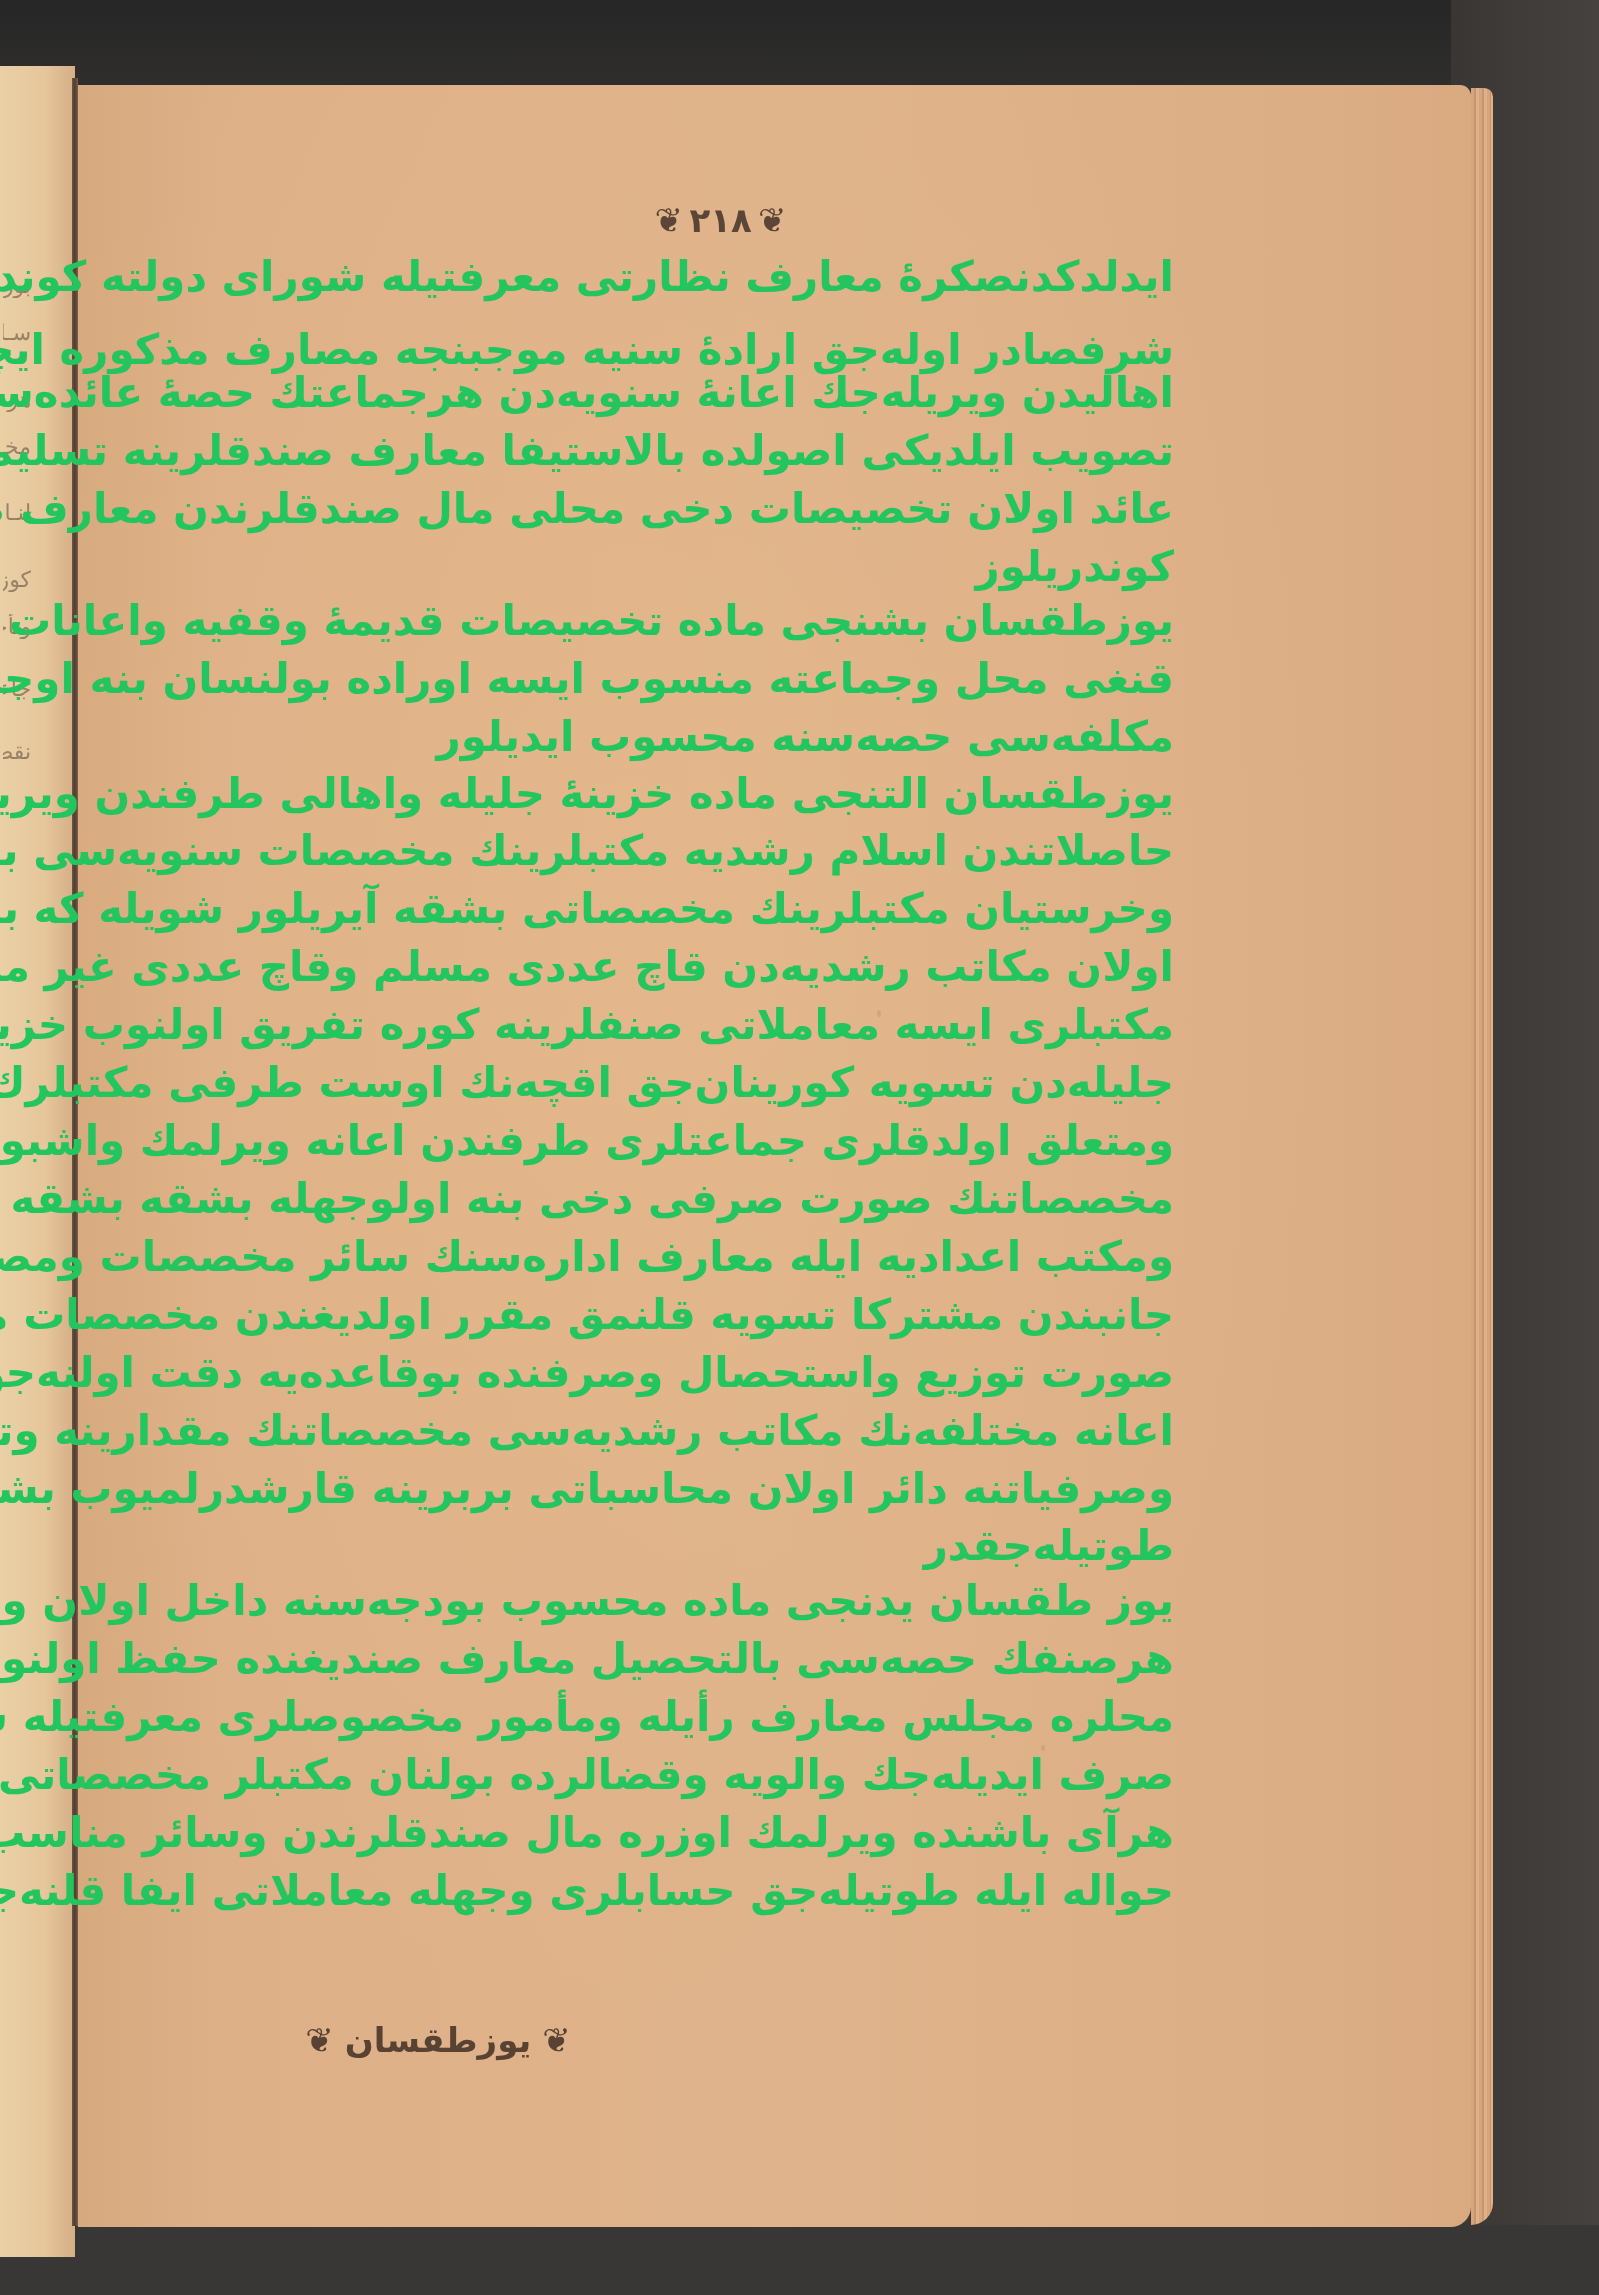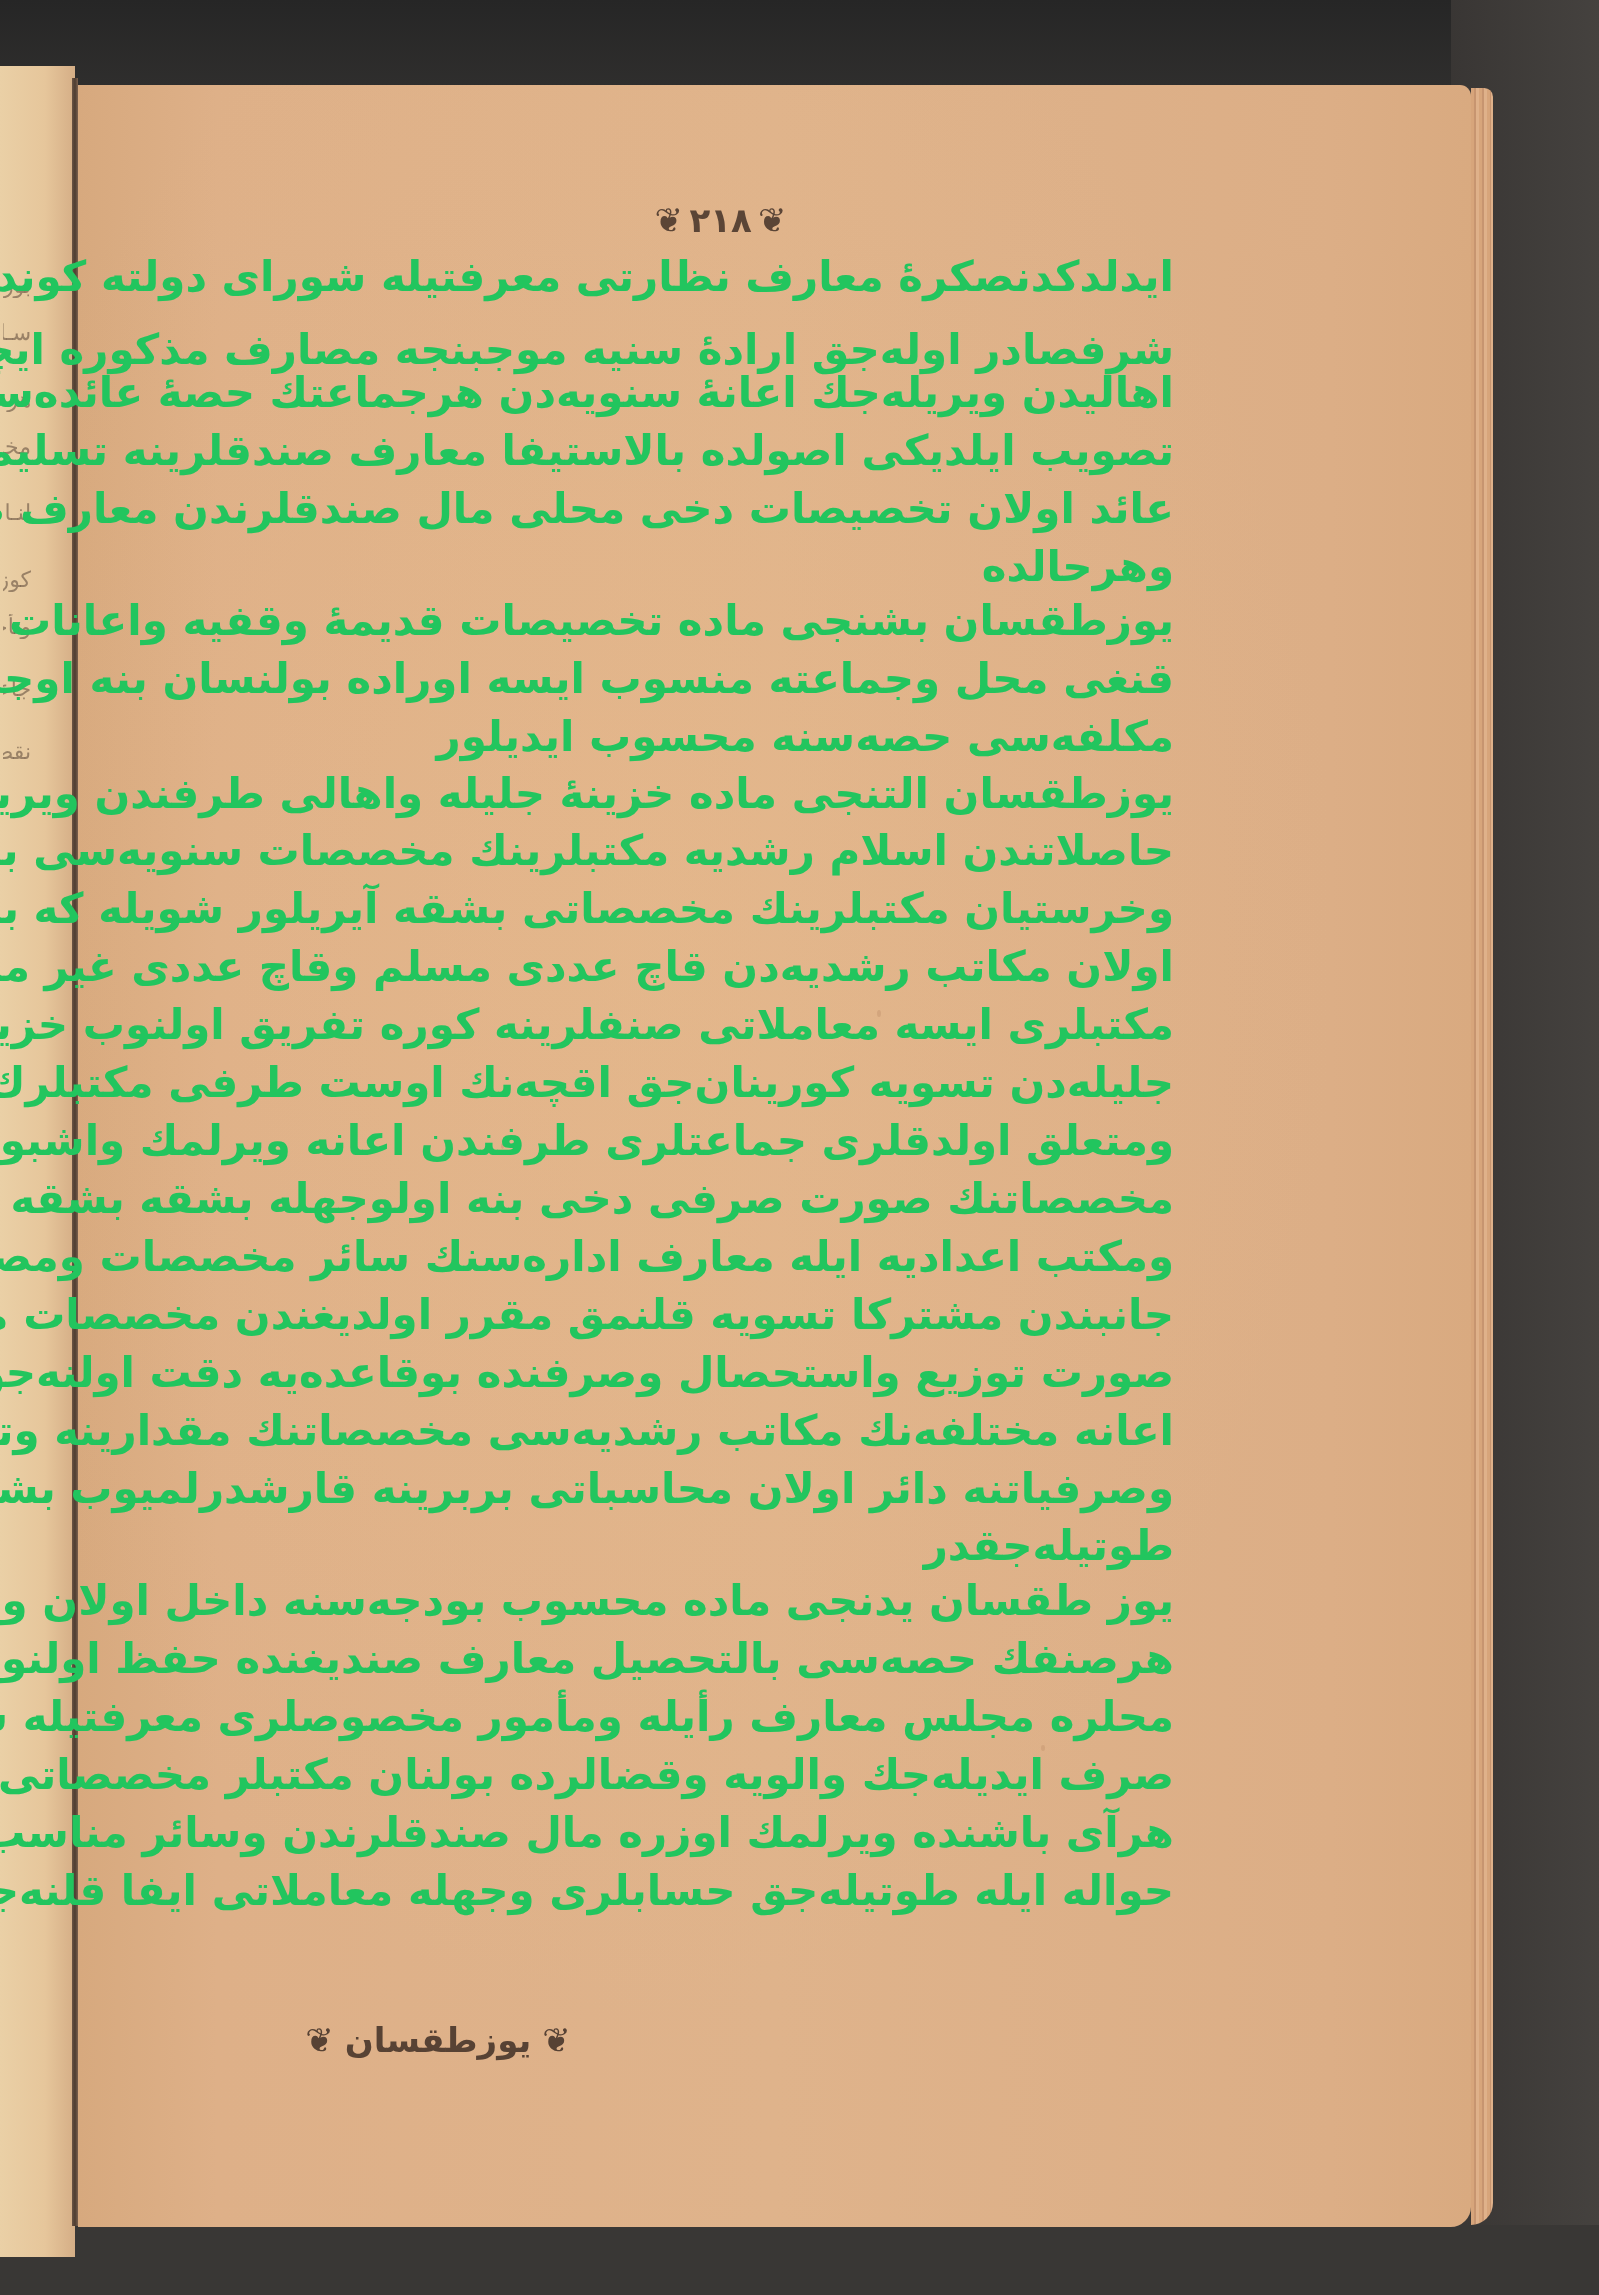--- a/index.html
+++ b/index.html
@@ -121,21 +121,21 @@
   <span class="num">٢١٨</span>
   <span class="orn">❦</span>
 </div>
 
 <div class="text-block">
   <div class="line" style="top:0px">ایدلدکدنصکرهٔ معارف نظارتی معرفتیله شورای دولته کوندریلوز</div>
   <div class="line" style="top:73px">شرفصادر اوله‌جق ارادهٔ سنیه موجبنجه مصارف مذکوره ایچون طرف</div>
   <div class="line" style="top:116px">اهالیدن ویریله‌جك اعانهٔ سنویه‌دن هرجماعتك حصهٔ عائده‌سی مجلس عمومینك</div>
   <div class="line" style="top:174px">تصویب ایلدیکی اصولده بالاستیفا معارف صندقلرینه تسلیم اولنور ودولته</div>
   <div class="line" style="top:232px">عائد اولان تخصیصات دخی محلی مال صندقلرندن معارف صندقلرینه</div>
-  <div class="line short" style="top:290px">وهرحالده</div>
+  <div class="line short" style="top:290px">کوندریلوز</div>
   <div class="line" style="top:344px">یوزطقسان بشنجی ماده تخصیصات قدیمهٔ وقفیه واعانات متفرقه اصحابی</div>
   <div class="line" style="top:402px">قنغی محل وجماعته منسوب ایسه اوراده بولنسان بنه اوجماعتك افراد</div>
   <div class="line short" style="top:460px">مکلفه‌سی حصه‌سنه محسوب ایدیلور</div>
   <div class="line" style="top:517px">یوزطقسان التنجی ماده خزینهٔ جلیله واهالی طرفندن ویریله‌جك اعانه</div>
   <div class="line" style="top:574px">حاصلاتندن اسلام رشدیه مکتبلرینك مخصصات سنویه‌سی بشقه</div>
   <div class="line" style="top:632px">وخرستیان مکتبلرینك مخصصاتی بشقه آیریلور شویله که برولایتده موجود</div>
   <div class="line" style="top:690px">اولان مکاتب رشدیه‌دن قاچ عددی مسلم وقاچ عددی غیر مسلم رشدیه</div>
   <div class="line" style="top:748px">مکتبلری ایسه معاملاتی صنفلرینه کوره تفریق اولنوب خزینهٔ</div>
   <div class="line" style="top:806px">جلیله‌دن تسویه کورینان‌جق اقچه‌نك اوست طرفی مکتبلرك منسوب</div>
   <div class="line" style="top:864px">ومتعلق اولدقلری جماعتلری طرفندن اعانه ویرلمك واشبو مکتبلر</div>

